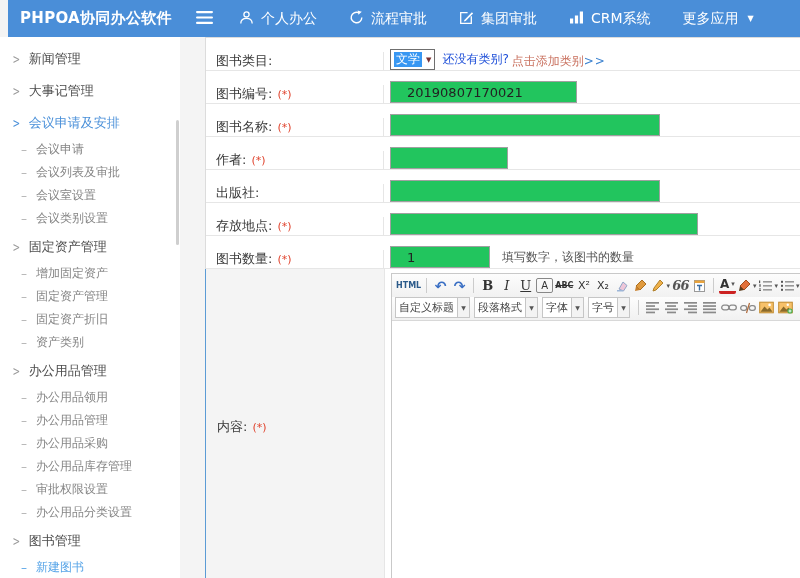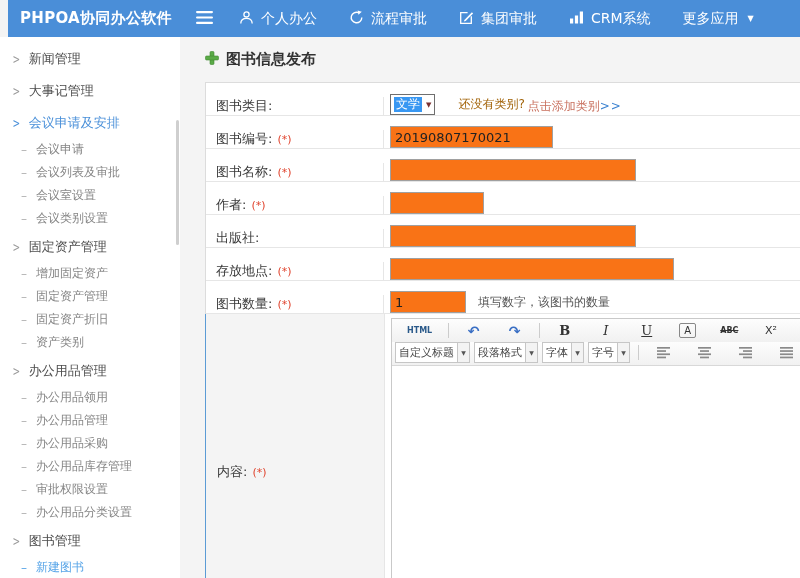--- a/index.html
+++ b/index.html
@@ -29,47 +29,47 @@
   
   .main{position:absolute;left:180px;top:37px;right:0;bottom:0;background:#f4f4f4;
         padding-left:25px;box-sizing:border-box;overflow:hidden}
   .ptitle{display:flex;align-items:center;gap:7px;height:45px;font-size:15px;font-weight:bold;color:#333}
   .ftable{background:#fff;border-top:1px solid #dcdcdc;border-left:1px solid #dcdcdc}
   .frow{display:flex;border-bottom:1px solid #e6e6e6;min-height:32px;align-items:flex-end;background:#fff}
   .fl{width:178px;display:flex;align-items:center;padding-left:10px;box-sizing:border-box;
       border-right:1px solid #e6e6e6;font-size:13px;color:#3a3a3a;flex:none}
   .fv{flex:1;display:flex;align-items:center;padding-left:6px}
   .req{color:#e0442e;font-size:11px;margin-left:5px}
-  input.txt{height:18px;border:1px solid #a0a0a0;font-size:13px;padding:1px 4px;
-            font-family:inherit;background:#f97316;color:#222}
+  input.txt{height:18px;border:1px solid #a0a0a0;font-size:13px;padding:1px 16px;
+            font-family:inherit;background:#22c55e;color:#222}
   .w160{width:153px}.w240{width:236px}.w88{width:84px}.w280{width:274px}.w72{width:66px}
   .hint{color:#555;font-size:12px;margin-left:12px}
   .selbox{display:inline-flex;align-items:center;border:1px solid #6f6f6f;background:#fff;
           height:19px;padding:0 3px;cursor:pointer}
   .selval{background:#3897f2;color:#fff;font-size:12px;padding:0 2px;line-height:15px}
   .selarr{color:#7a3030;font-size:7px;margin-left:4px}
-  .graytext{color:#a16207;font-size:12px;margin-left:23px}
+  .graytext{color:#1d4ed8;font-size:12px;margin-left:7px}
   .addlink{text-decoration:none;margin-left:3px;cursor:pointer}
   .lr{color:#c9705e;font-size:12px}
   .lb{color:#3b82d0;font-size:12px;letter-spacing:1px}
   .bodybar{height:25px;line-height:25px;background:#e4e4e4;border-bottom:1px solid #d6d6d6;
            padding-left:12px;font-size:13px;color:#333}
   
   .crow{display:flex;height:316px;margin-left:-1px;border-left:1px solid #5b9bd5;background:#fff}
   .cl{width:179px;flex:none;display:flex;align-items:center;padding-left:11px;box-sizing:border-box;
       font-size:13px;color:#3a3a3a;background:#f4f4f4;border-right:1px solid #e6e6e6}
   .ced{flex:1;padding:4px 0 0 6px;background:#fff}
   .editor{border:1px solid #c9c9c9;border-right:none;background:#fff;height:100%;
           box-sizing:border-box;display:flex;flex-direction:column;margin-right:-2px}
   .tbar{background:linear-gradient(#fdfdfd,#f1f1f1);padding:2px 3px;display:flex;align-items:center;
         white-space:nowrap;overflow:hidden;flex:none}
   .tbar2{border-bottom:1px solid #d8d8d8;padding-top:0}
   .edit-area{flex:1;background:#fff}
   .tbtn{display:inline-flex;align-items:center;justify-content:center;min-width:17px;height:19px;
-        margin:0 12px;font-size:12px;color:#333;cursor:pointer;border-radius:2px}
+        margin:0 1px;font-size:12px;color:#333;cursor:pointer;border-radius:2px}
   .tsep{display:inline-block;width:1px;height:15px;background:#ccc;margin:0 4px}
   .tcar{font-size:7px;color:#555;margin-left:2px}
   .g-html{font-size:8px;font-weight:bold;color:#2b5a8a}
   .g-undo{color:#3a6fc4;font-size:14px;font-weight:bold}
   .g-b{font-family:"DejaVu Serif",serif;font-weight:bold;font-size:13px}
   .g-i{font-family:"DejaVu Serif",serif;font-style:italic;font-size:13px}
   .g-u{font-family:"DejaVu Serif",serif;text-decoration:underline;font-size:13px}
   .g-abox{border:1px solid #888;font-size:10px;height:13px;min-width:13px;line-height:13px;padding:0 1px}
   .g-strike{font-size:8px;font-weight:bold;text-decoration:line-through}
   .g-sup{font-size:11px}
@@ -217,27 +217,20 @@
       </div>
       <div class="schild act">
         <span class="dash">–</span>
         <span>新建图书</span>
       </div>
     </div>
   <div class="sthumb"></div>
 </div>
 
 <div class="main">
-  <div class="ptitle">
-    <span><svg width="14" height="14" viewBox="0 0 14 14">
-          <rect x="5" y="0.5" width="4" height="13" rx="1" fill="#5aaa47" stroke="#3f8a30" stroke-width="0.6"></rect>
-          <rect x="0.5" y="5" width="13" height="4" rx="1" fill="#5aaa47" stroke="#3f8a30" stroke-width="0.6"></rect>
-        </svg></span>
-    <span>图书信息发布</span>
-  </div>
 
   <div class="ftable">
 
     <div class="frow">
       <div class="fl">
           <span>图书类目:</span>
         </div>
       <div class="fv">
         <div class="selbox">
           <span class="selval">文学</span>

